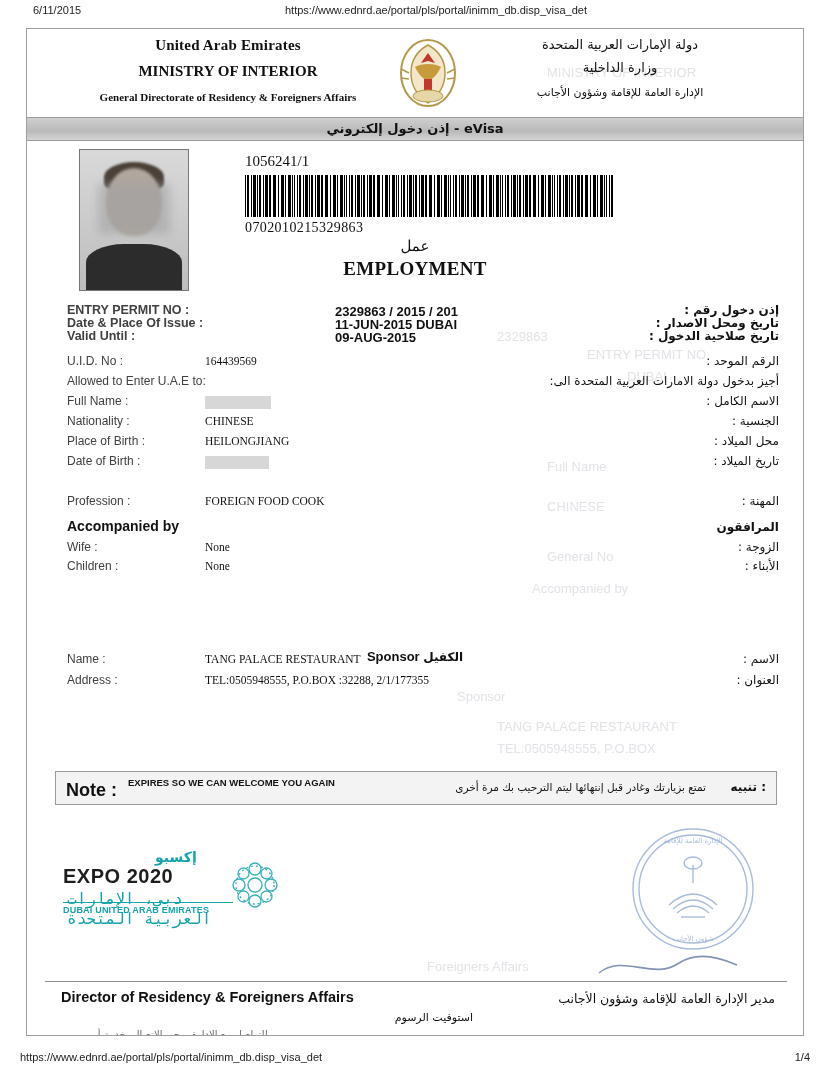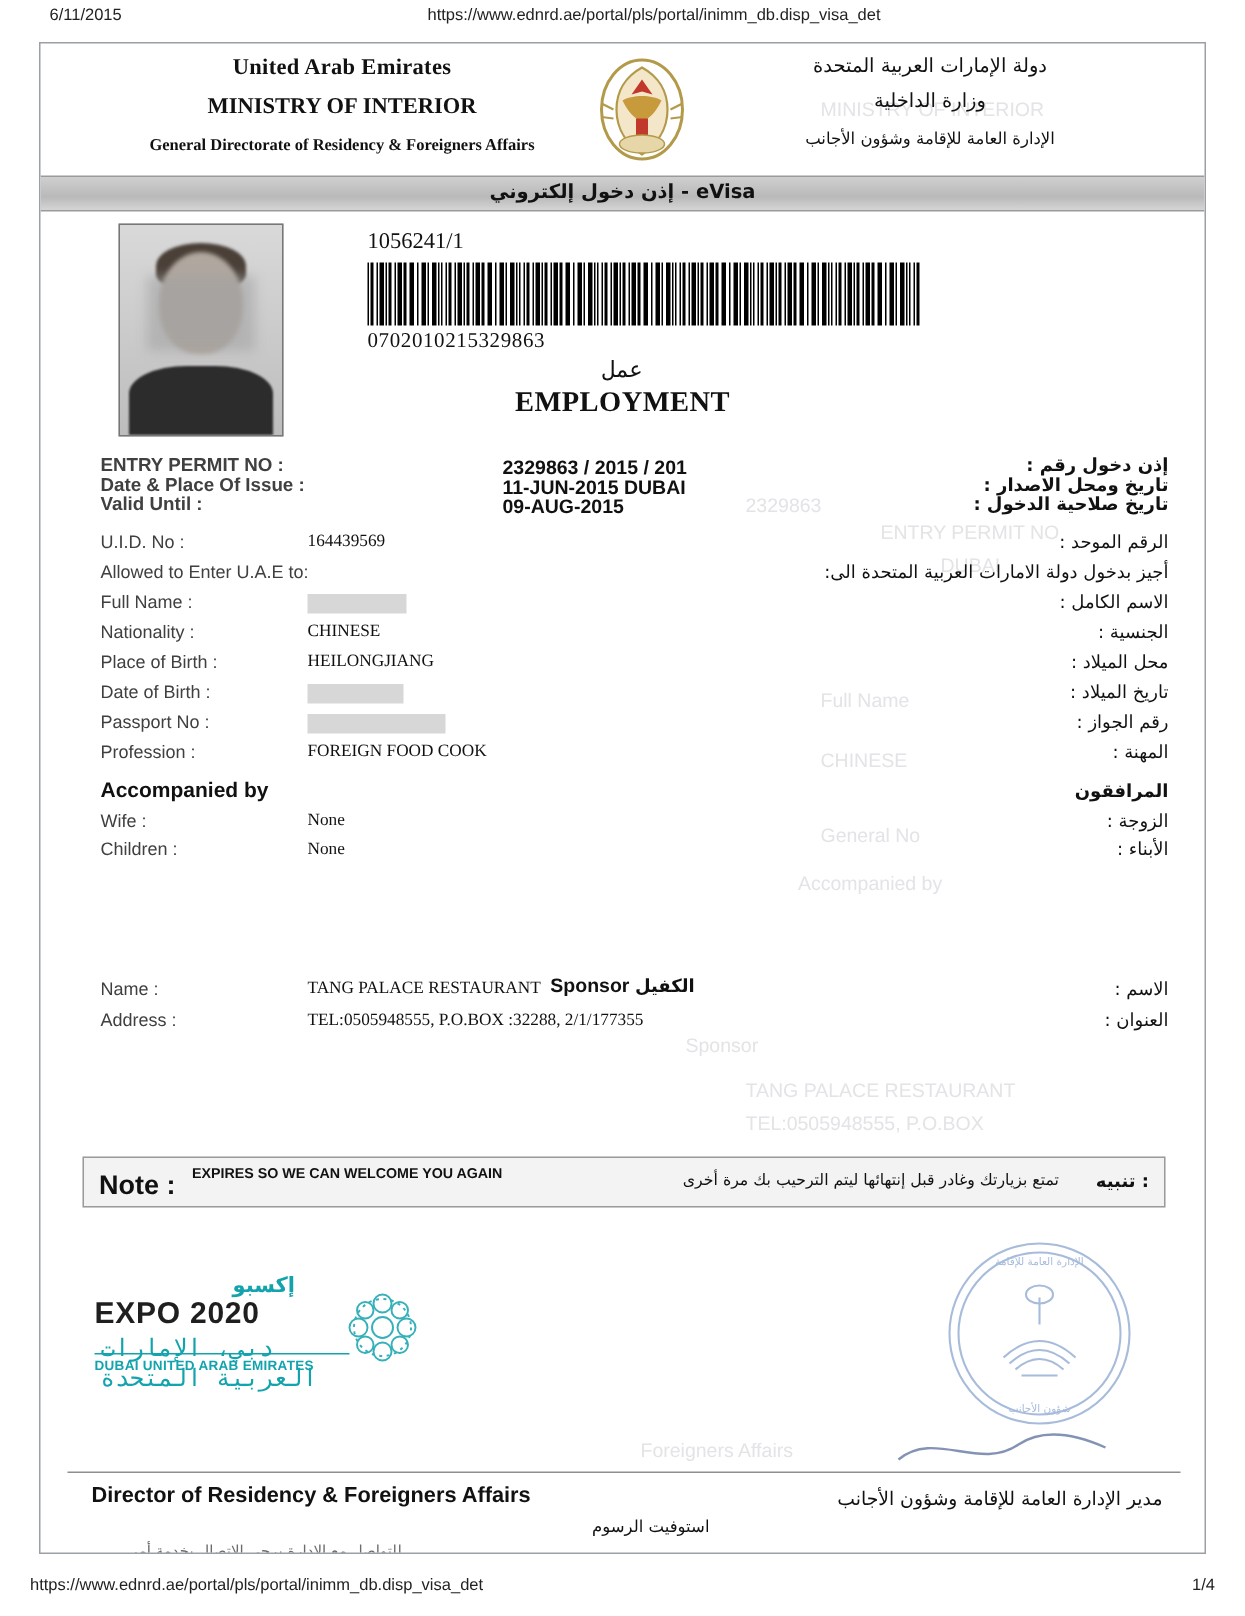--- a/index.html
+++ b/index.html
@@ -244,21 +244,21 @@
     color: #111;
     letter-spacing: .4px;
   }
   .visa-type-ar {
     position: absolute;
     left: 0;
     width: 100%;
     text-align: center;
     top: 96px;
     font-size: 15px;
-    font-family: Liberation Mono, monospace;
+    font-family: Liberation Sans, sans-serif;
     direction: rtl;
   }
   .visa-type-en {
     position: absolute;
     left: 0;
     width: 100%;
     text-align: center;
     top: 117px;
     font-size: 19px;
     font-weight: bold;
@@ -741,25 +741,20 @@
         <div class="row" style="top: 131px;">
           <div class="lbl-en">Place of Birth :</div>
           <div class="val">HEILONGJIANG</div>
           <div class="lbl-ar">محل الميلاد :</div>
         </div>
         <div class="row" style="top: 151px;">
           <div class="lbl-en">Date of Birth :</div>
           <div class="redact" style="left: 178px; width: 64px;"></div>
           <div class="lbl-ar">تاريخ الميلاد :</div>
         </div>
-        <div class="row" style="top: 171px;">
-          <div class="lbl-en">Passport No :</div>
-          <div class="redact" style="left: 178px; width: 92px;"></div>
-          <div class="lbl-ar">رقم الجواز :</div>
-        </div>
         <div class="row" style="top: 191px;">
           <div class="lbl-en">Profession :</div>
           <div class="val">FOREIGN FOOD COOK</div>
           <div class="lbl-ar">المهنة :</div>
         </div>
         <div class="accompanied" style="top: 215px;">Accompanied by</div>
         <div class="lbl-ar bold" style="position: absolute; top: 217px;">المرافقون</div>
         <div class="row" style="top: 237px;">
           <div class="lbl-en">Wife :</div>
           <div class="val">None</div>

